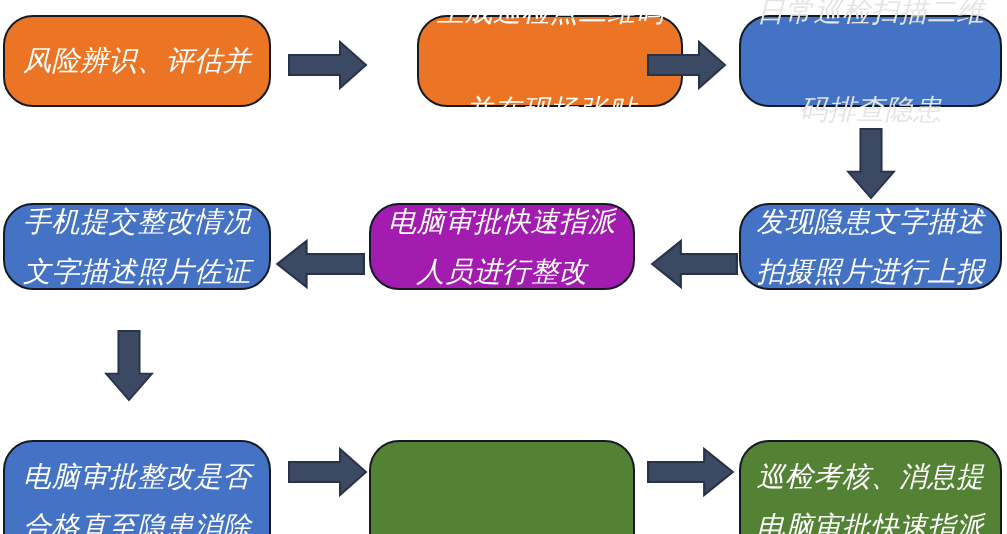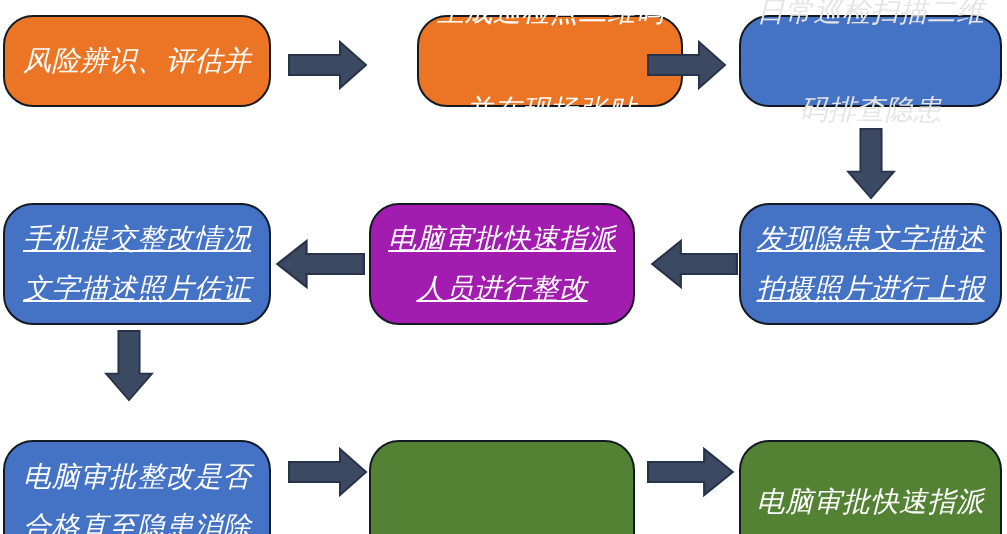--- a/index.html
+++ b/index.html
@@ -26,21 +26,21 @@
     text-align:center;
     letter-spacing:0.5px;
   }
   .box span{display:block;white-space:nowrap;}
   
   .c1{left:3px;width:268px;}
   .c2{left:369px;width:266px;}
   .c3{left:739px;width:263px;}
   
   .r1{top:15px;height:92px;gap:48px;}
-  .r2{top:203px;height:122px;text-decoration:underline;}
+  .r2{top:203px;height:87px;}
   .r3{top:412px;height:123px;margin-top:28px;}
   .arrow{position:absolute;}
   .arrow polygon{stroke-width:2;stroke-linejoin:miter;}
 </style>
 </head>
 <body>
 
 <div class="canvas">
 
   <div class="box c1 r1" style="background: rgb(235, 117, 36); color: rgb(255, 255, 255); border-color: rgb(20, 26, 36);">
@@ -68,20 +68,21 @@
     <span>文字描述照片佐证</span>
   </div>
 
   <div class="box c1 r3" style="background: rgb(68, 114, 196); color: rgb(255, 255, 255); border-color: rgb(20, 26, 36);">
     <span>电脑审批整改是否</span>
     <span>合格直至隐患消除</span>
   </div>
   <div class="box c2 r3" style="background: rgb(84, 130, 53); color: rgb(255, 255, 255); border-color: rgb(20, 26, 36);">
   </div>
   <div class="box c3 r3" style="background: rgb(84, 130, 53); color: rgb(255, 255, 255); border-color: rgb(20, 26, 36);">
+    <span>巡检考核、消息提</span>
     <span>电脑审批快速指派</span>
   </div>
 
   <svg class="arrow" style="left:288px;top:39px;" width="80" height="52" viewBox="0 0 80 52" preserveAspectRatio="none">
     <polygon points="1,16 52,16 52,3 78,26 52,49 52,36 1,36" fill="#3B4963" stroke="#28334A"></polygon>
   </svg>
   <svg class="arrow" style="left:647px;top:39px;" width="80" height="52" viewBox="0 0 80 52" preserveAspectRatio="none">
     <polygon points="1,16 52,16 52,3 78,26 52,49 52,36 1,36" fill="#3B4963" stroke="#28334A"></polygon>
   </svg>
   <svg class="arrow" style="left:846px;top:128px;" width="50" height="72" viewBox="0 0 52 76" preserveAspectRatio="none">

